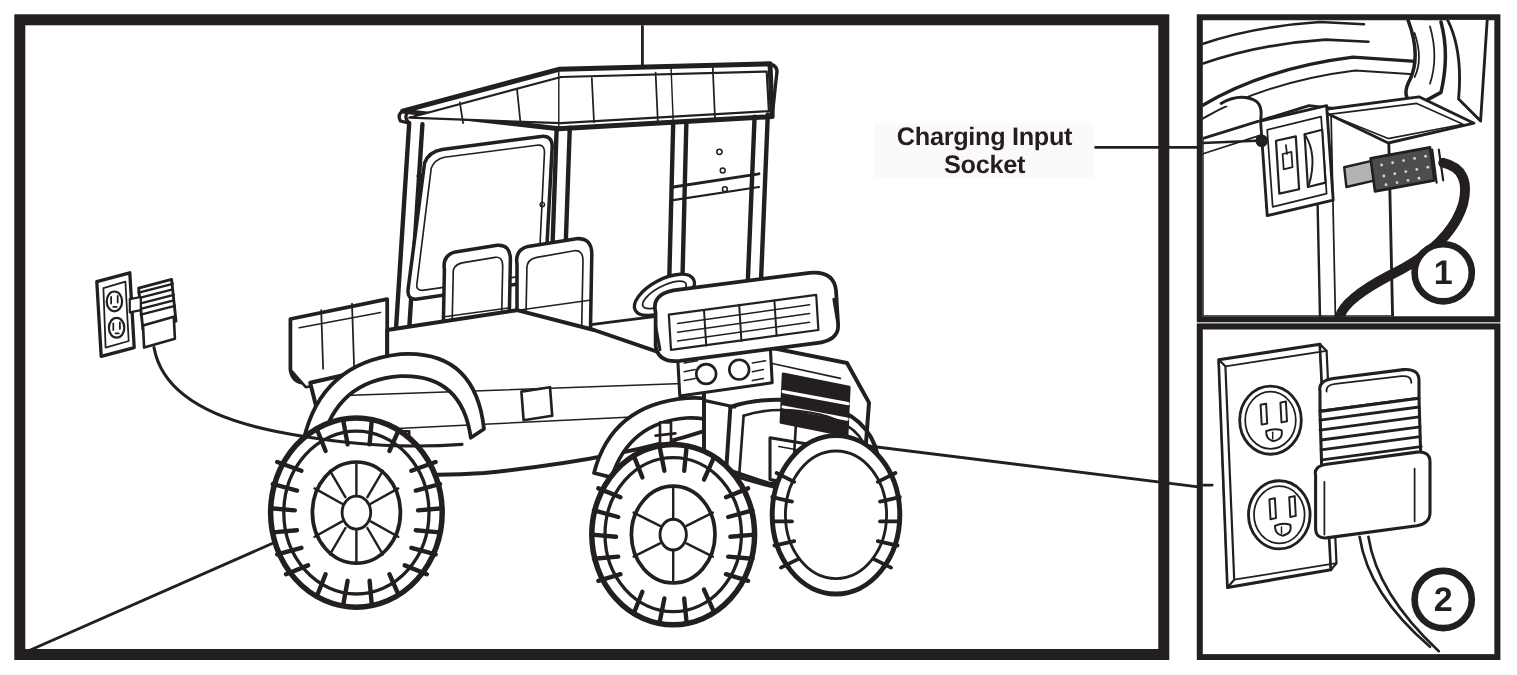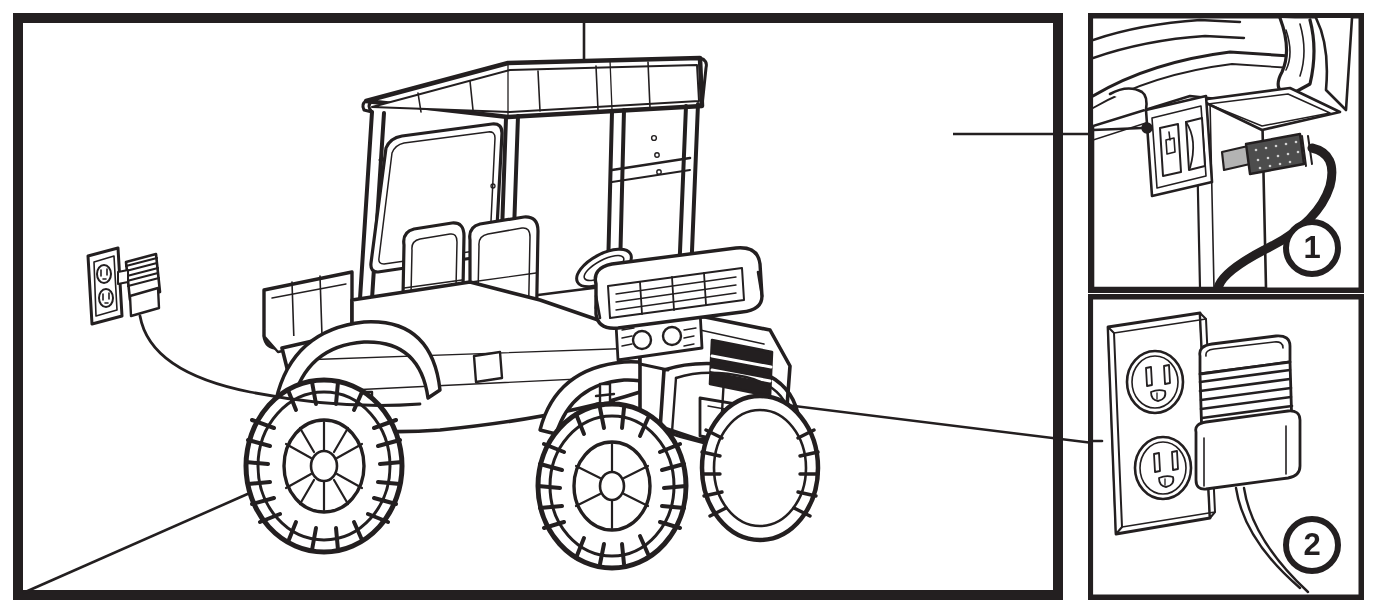--- a/index.html
+++ b/index.html
@@ -394,18 +394,20 @@
         <path d="M1236 488 Q1244 540 1300 588" stroke-width="2.4"></path>
         <path d="M1244 488 Q1252 540 1308 592" stroke-width="2.4"></path>
       </g>
 
       <path d="M1093 441 L1102 441" stroke-width="2.6"></path>
 
       <circle cx="1312" cy="545" r="26" fill="#ffffff" stroke="#231f20" stroke-width="6"></circle>
     </g>
   </svg>
 
+  <div class="callout-label">Charging Input
+Socket</div>
 
   <div class="badge-num" id="badge-1-num">1</div>
 
   <div class="badge-num" id="badge-2-num">2</div>
 
 </div>
 
 </body></html>

